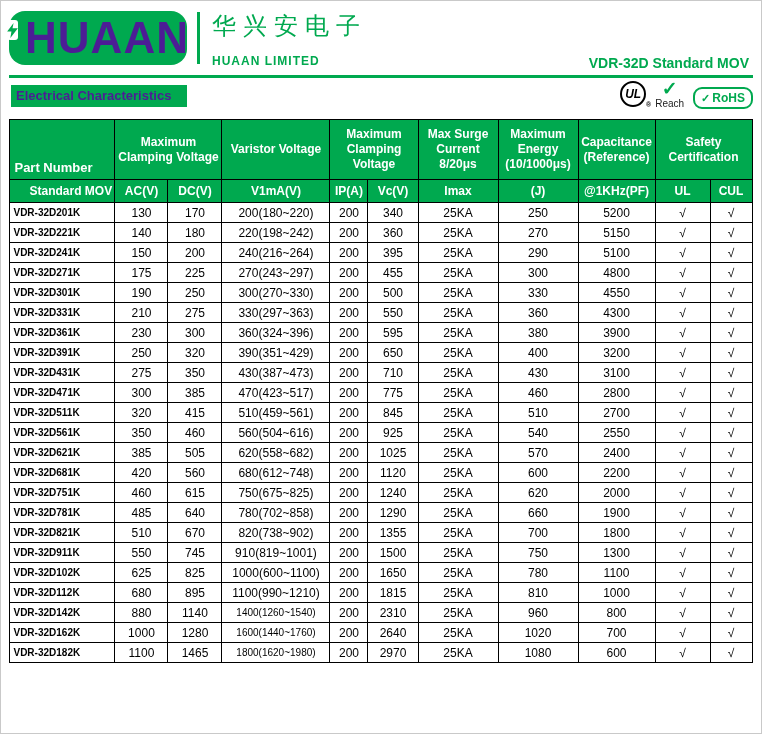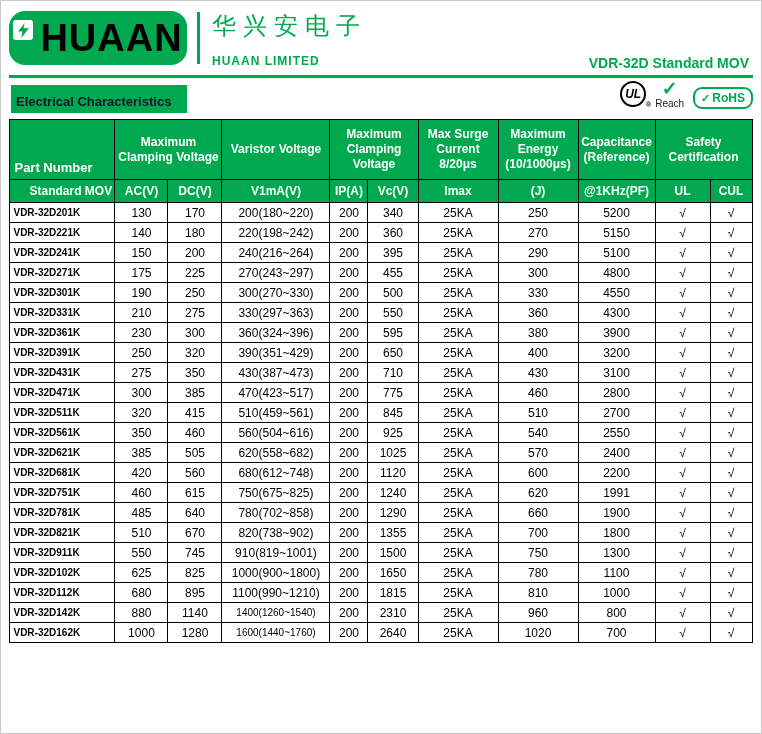--- a/index.html
+++ b/index.html
@@ -18,43 +18,43 @@
     overflow:hidden;
   }
   .header { padding:10px 8px 0 8px; }
 
   .brand-row { position:relative; display:flex; align-items:flex-start; height:62px; }
   .logo {
     background:var(--green);
     border-radius:16px;
     width:178px; height:54px;
     display:flex; align-items:center; justify-content:center; gap:7px;
-    color:#000000; font-weight:bold; font-size:38px; letter-spacing:1px;
+    color:#4c1d95; font-weight:bold; font-size:44px; letter-spacing:1px;
   }
   .bolt-box {
     width:20px; height:20px; background:#fff; border-radius:3px;
     display:flex; align-items:center; justify-content:center;
     margin-top:-16px;
   }
   .divider-v { width:3px; height:52px; background:var(--green); margin:1px 12px 0 10px; }
   .company { padding-top:2px; }
   .company-cn { color:var(--green); font-size:24px; letter-spacing:7px; line-height:26px; }
   .company-en { color:var(--green); font-weight:bold; font-size:12px; letter-spacing:1px; margin-top:15px; }
   .doc-title {
     position:absolute; right:4px; bottom:2px;
     color:var(--green); font-weight:bold; font-size:14px;
   }
   .green-rule { height:3px; background:var(--green); margin-top:2px; }
 
   .section-row { position:relative; height:33px; margin-top:5px; }
   .banner {
     position:absolute; left:2px; top:2px;
-    background:var(--green); color:#0f172a;
+    background:var(--green); color:#4c1d95;
     font-weight:bold; font-size:13px;
-    padding:9px 16px 4px 5px;
+    padding:3px 16px 4px 5px;
   }
   .badges {
     position:absolute; right:0; top:-4px;
     display:flex; align-items:flex-start; gap:9px;
   }
   .ul-badge {
     width:26px; height:26px; border:2.5px solid #000; border-radius:50%;
     display:flex; align-items:center; justify-content:center;
     font-weight:bold; font-style:italic; font-size:12px;
     position:relative; background:#fff; margin-top:2px;
@@ -364,21 +364,21 @@
         </tr>
         <tr>
           <td class="part">VDR-32D751K</td>
           <td>460</td>
           <td>615</td>
           <td>750(675~825)</td>
           <td>200</td>
           <td>1240</td>
           <td>25KA</td>
           <td>620</td>
-          <td>1991</td>
+          <td>2000</td>
           <td class="check">√</td>
           <td class="check">√</td>
         </tr>
         <tr>
           <td class="part">VDR-32D781K</td>
           <td>485</td>
           <td>640</td>
           <td>780(702~858)</td>
           <td>200</td>
           <td>1290</td>
@@ -411,21 +411,21 @@
           <td>25KA</td>
           <td>750</td>
           <td>1300</td>
           <td class="check">√</td>
           <td class="check">√</td>
         </tr>
         <tr>
           <td class="part">VDR-32D102K</td>
           <td>625</td>
           <td>825</td>
-          <td>1000(900~1800)</td>
+          <td>1000(600~1100)</td>
           <td>200</td>
           <td>1650</td>
           <td>25KA</td>
           <td>780</td>
           <td>1100</td>
           <td class="check">√</td>
           <td class="check">√</td>
         </tr>
         <tr>
           <td class="part">VDR-32D112K</td>
@@ -459,15 +459,28 @@
           <td>1280</td>
           <td class="small-text">1600(1440~1760)</td>
           <td>200</td>
           <td>2640</td>
           <td>25KA</td>
           <td>1020</td>
           <td>700</td>
           <td class="check">√</td>
           <td class="check">√</td>
         </tr>
+        <tr>
+          <td class="part">VDR-32D182K</td>
+          <td>1100</td>
+          <td>1465</td>
+          <td class="small-text">1800(1620~1980)</td>
+          <td>200</td>
+          <td>2970</td>
+          <td>25KA</td>
+          <td>1080</td>
+          <td>600</td>
+          <td class="check">√</td>
+          <td class="check">√</td>
+        </tr>
       </tbody>
   </table>
 </div>
 
 </body></html>

